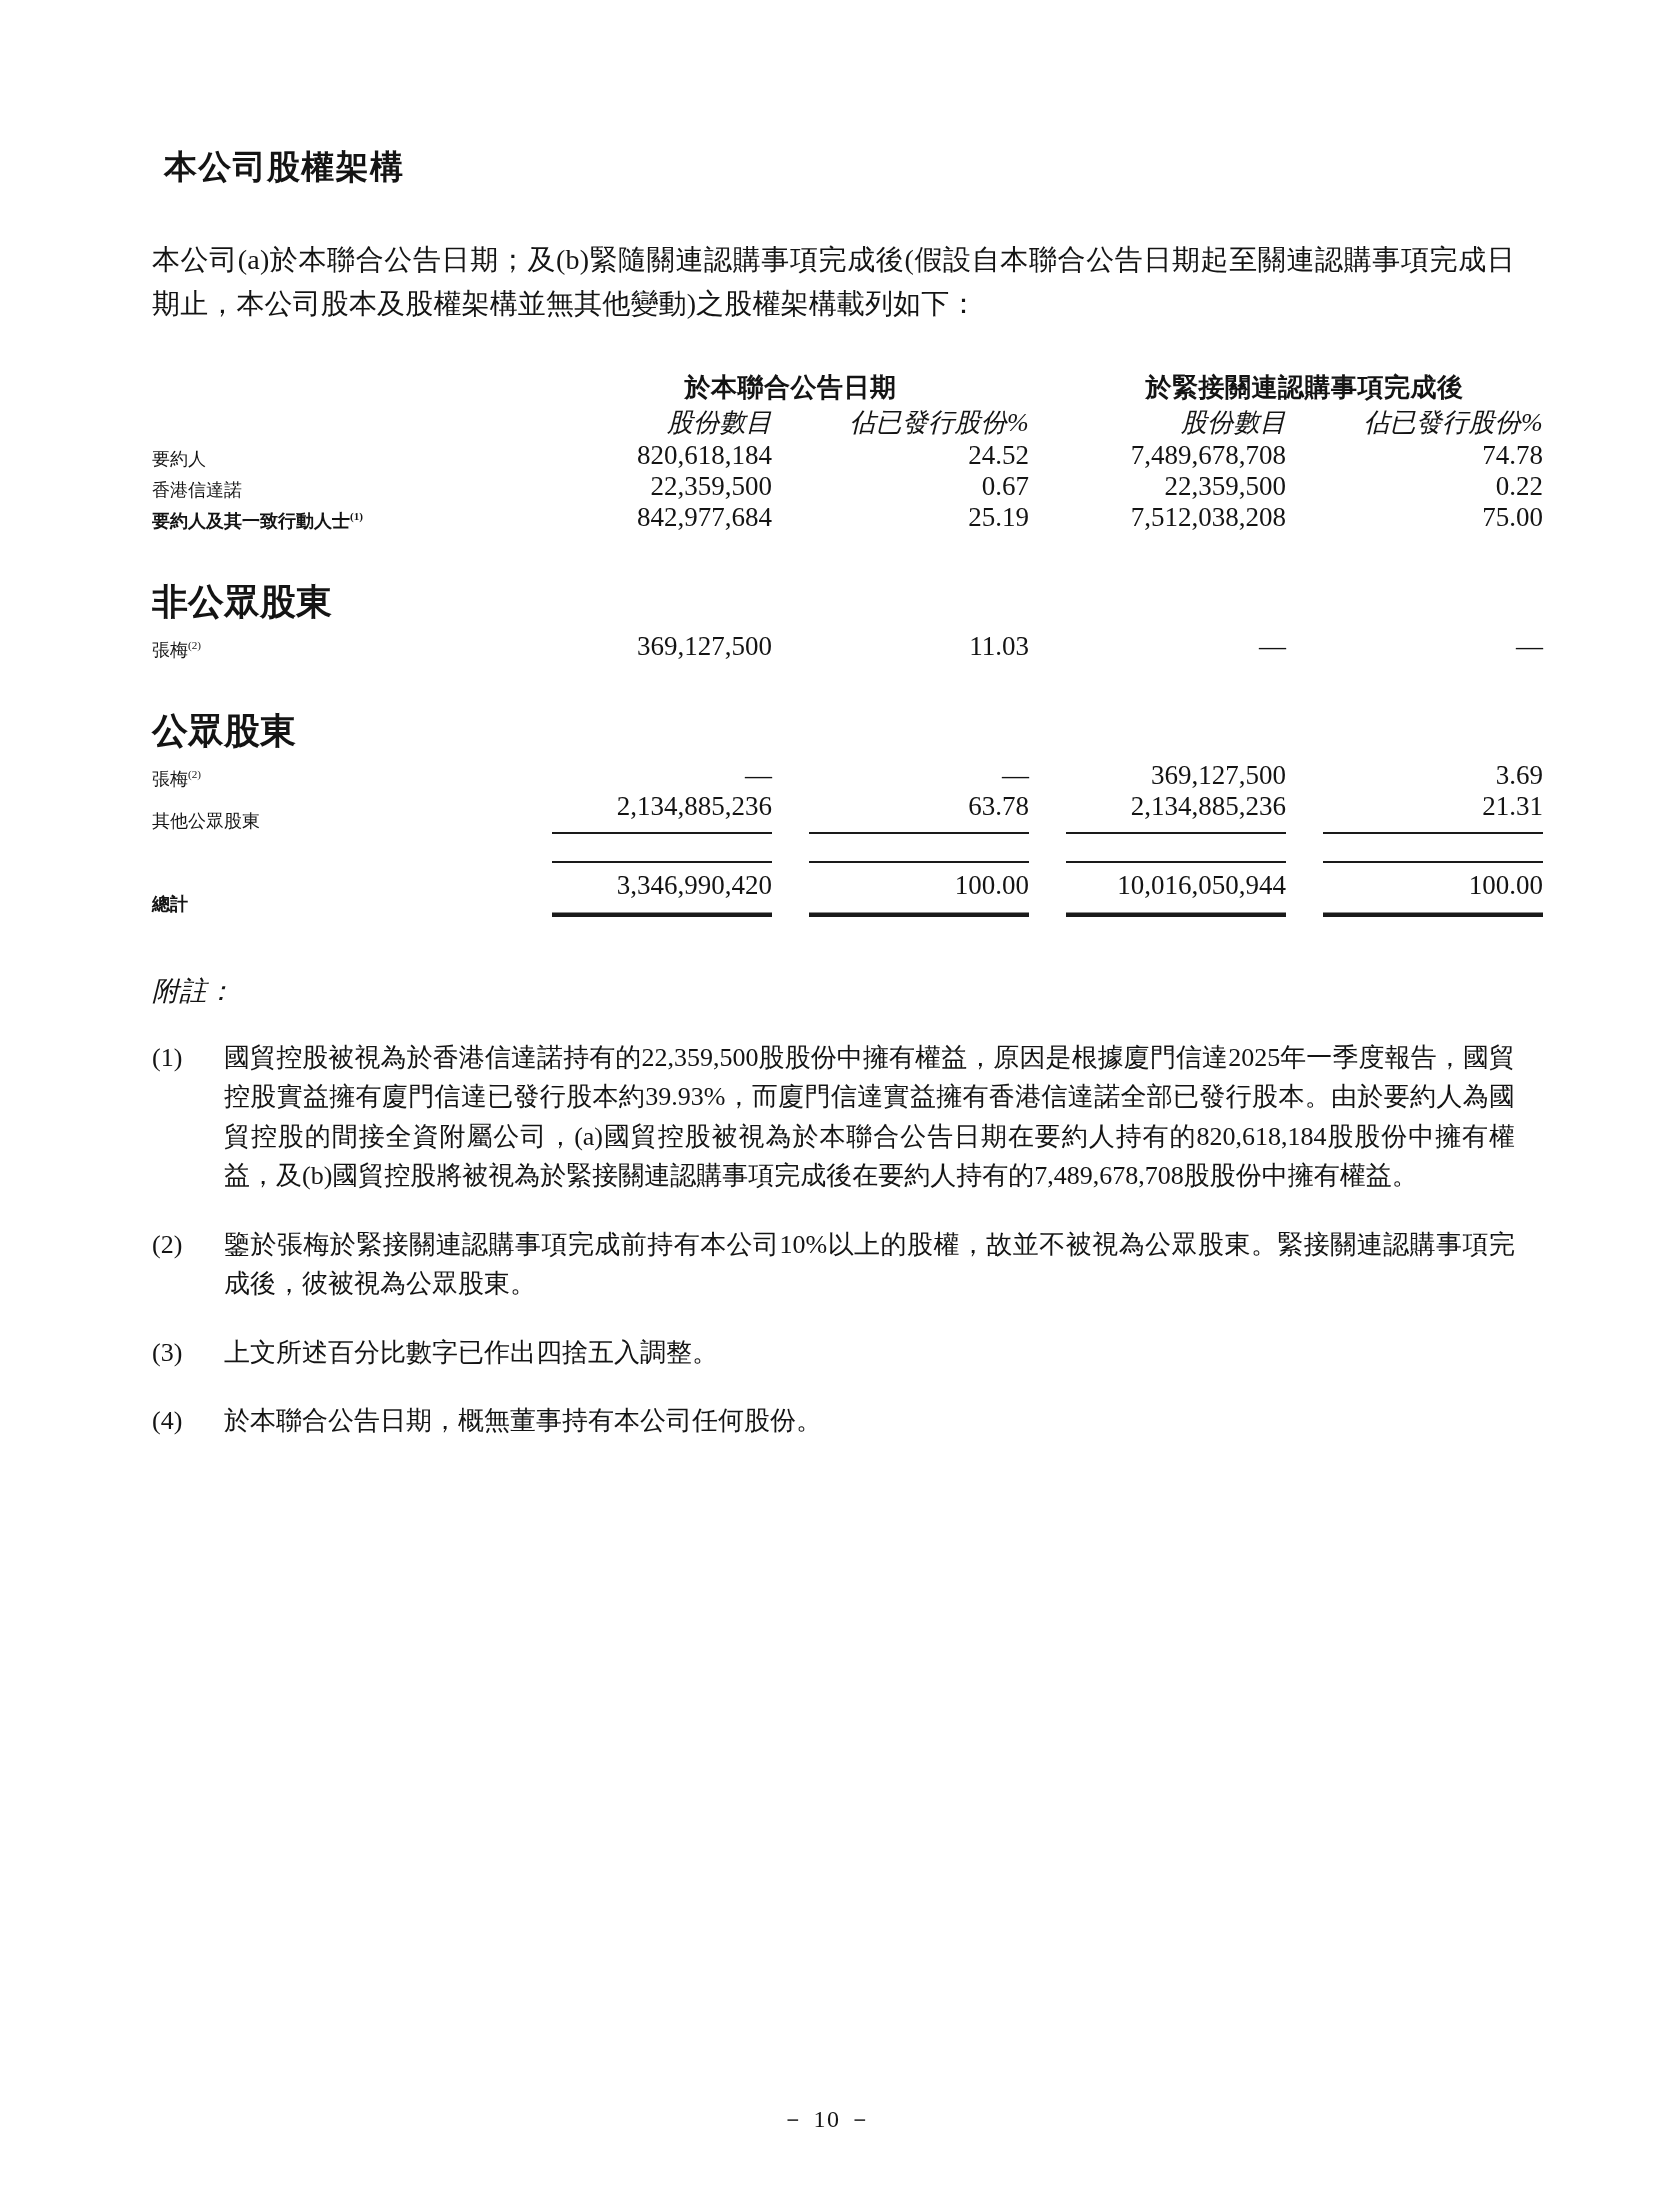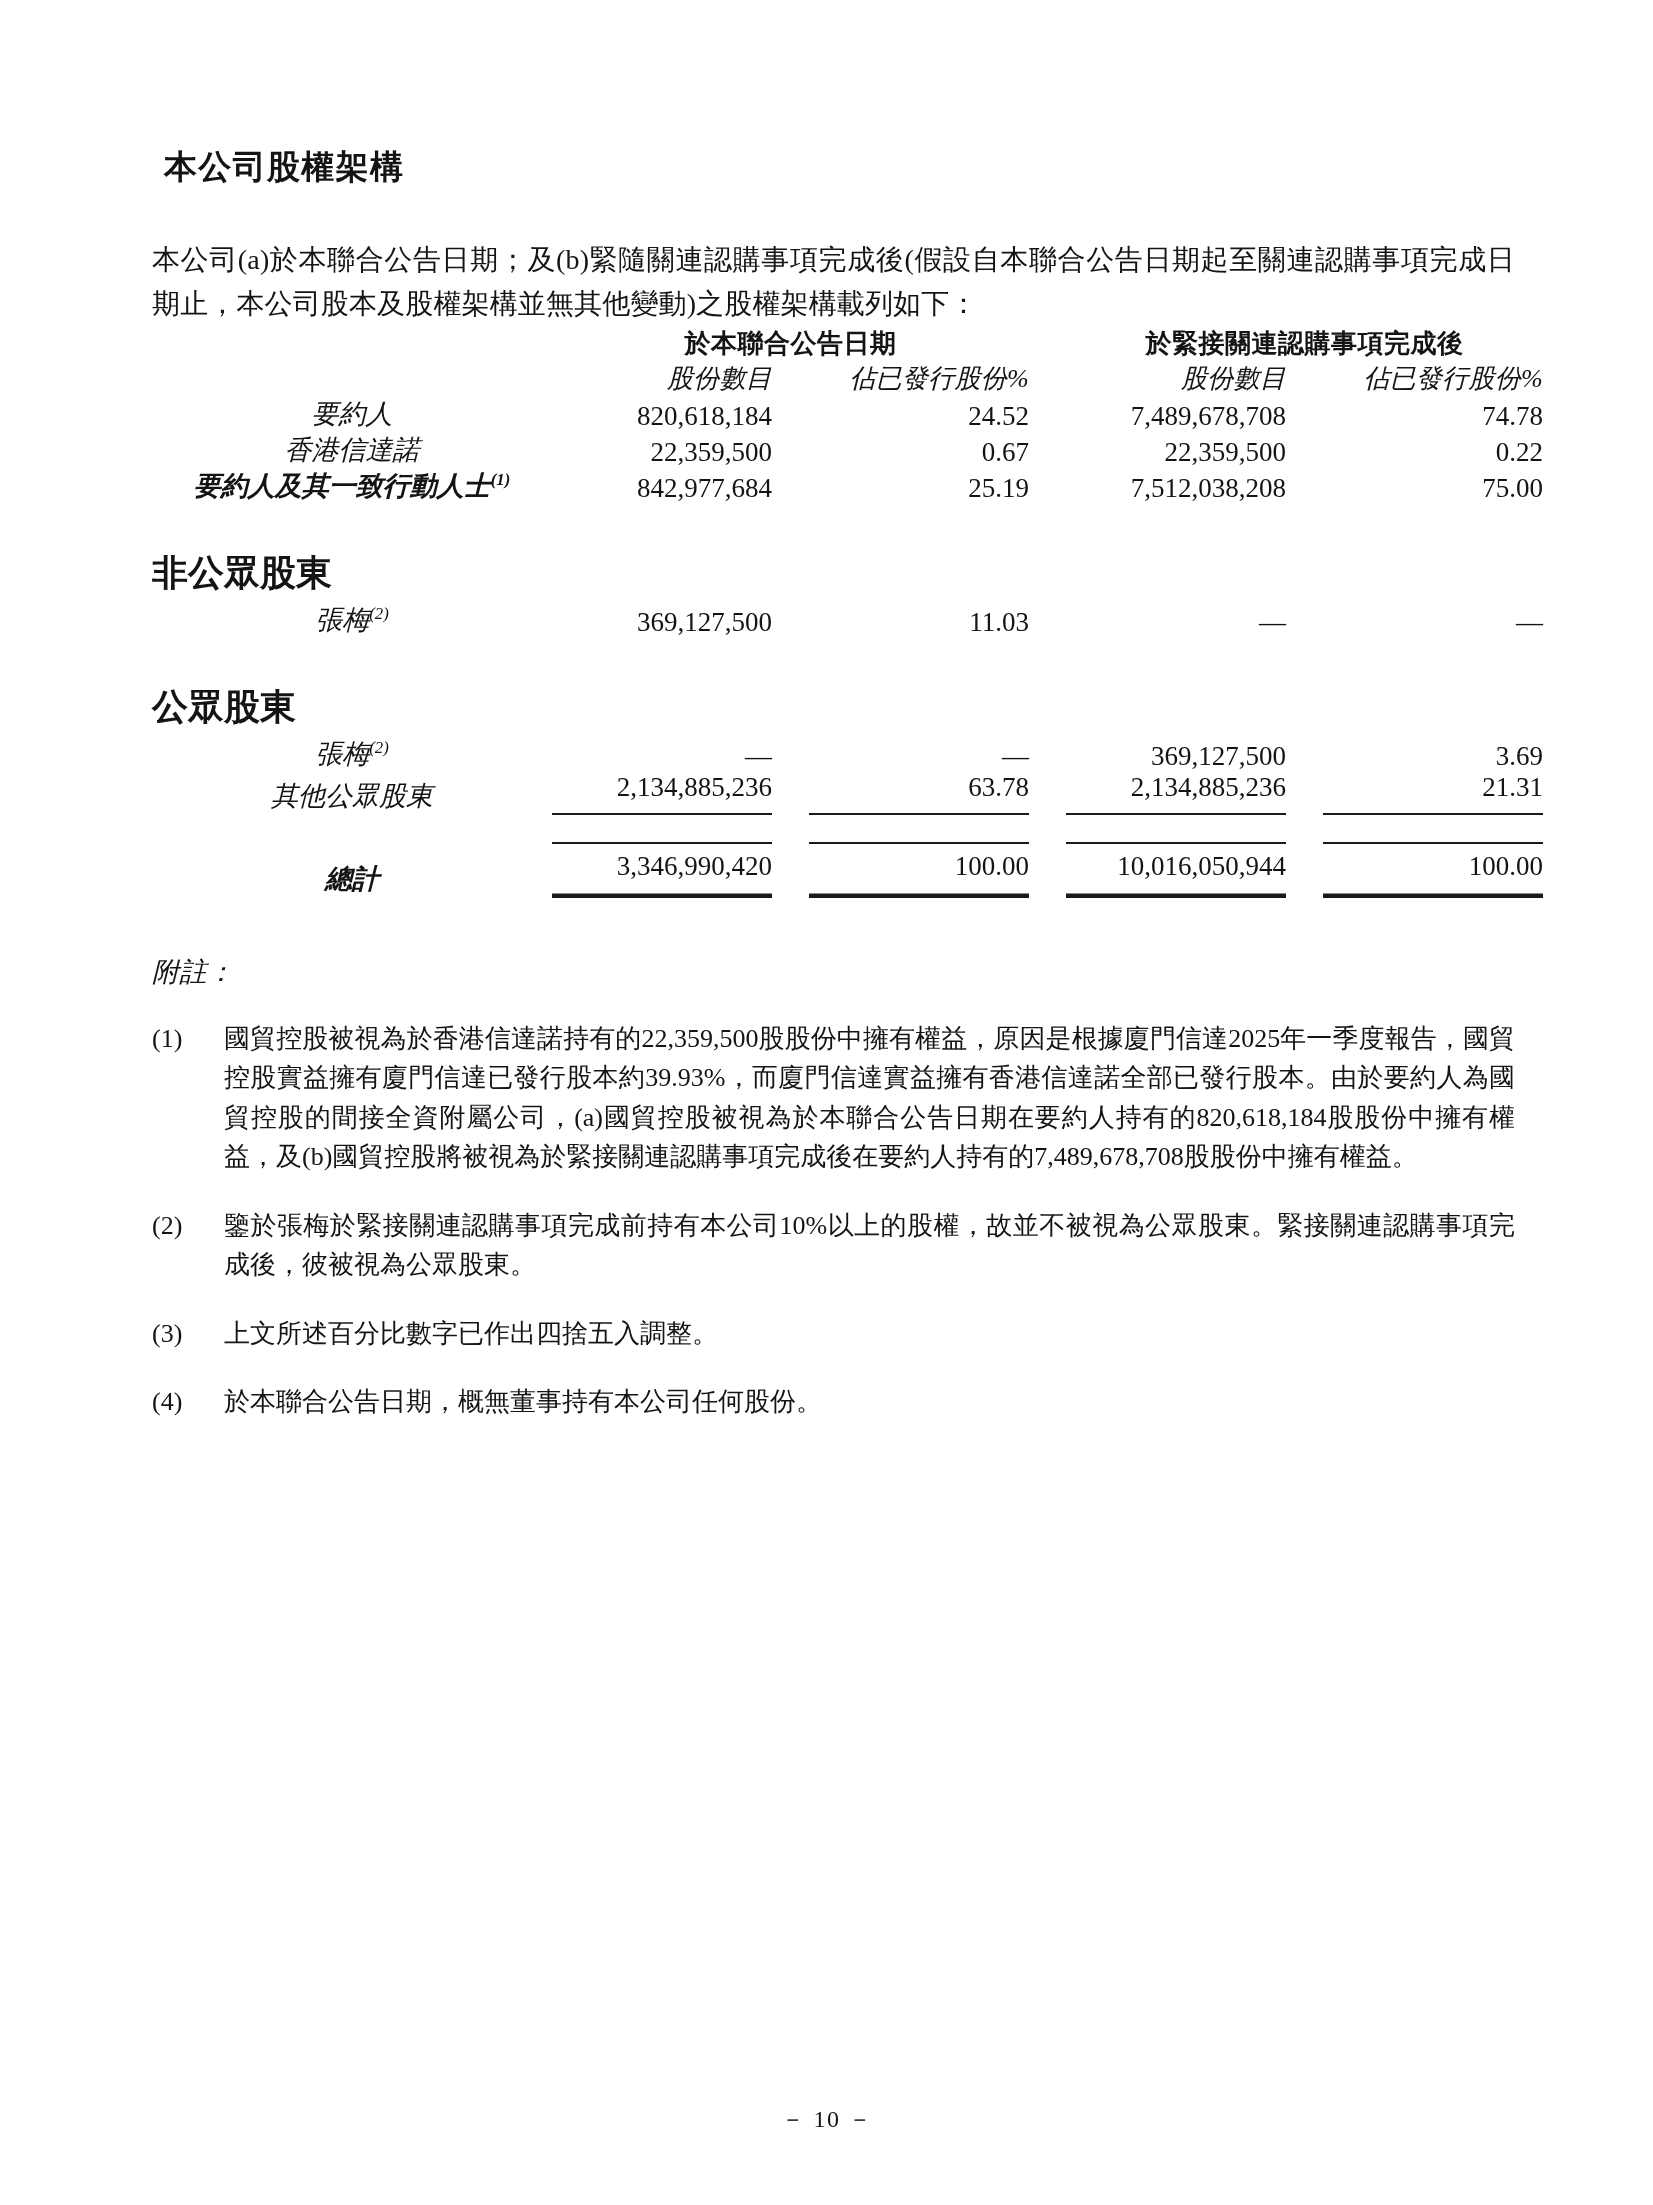--- a/index.html
+++ b/index.html
@@ -45,20 +45,21 @@
     line-height: 1.56;
     text-align: justify;
     text-justify: inter-character;
     letter-spacing: 0.005em;
   }
 
   
   .share-table {
     width: 100%;
     border-collapse: collapse;
+    margin-top: 44px;
     font-size: 25px;
     table-layout: fixed;
   }
   .share-table col.c-label { width: 400px; }
   .share-table col.c-num   { width: 220px; }
   .share-table col.c-pct   { width: 220px; }
   .share-table col.c-gap   { width: 37px; }
 
   .share-table th, .share-table td {
     padding: 0;
@@ -75,25 +76,24 @@
   .sub-head {
     text-align: right;
     font-style: italic;
     font-weight: normal;
     font-size: 26px;
     padding-bottom: 37px;
     letter-spacing: 0.01em;
   }
 
   .r-label {
-    text-align: center;
-    font-size: 27px;
+    text-align: left;
+    font-size: 18px;
     white-space: nowrap;
     padding: 7.3px 0 7.3px 0;
-    font-style: italic;
   }
   .r-label.bold { font-weight: bold; }
   .r-num {
     text-align: right;
     font-size: 27px;
     white-space: nowrap;
     padding: 7.3px 0 7.3px 0;
   }
   .sup {
     font-size: 0.62em;

